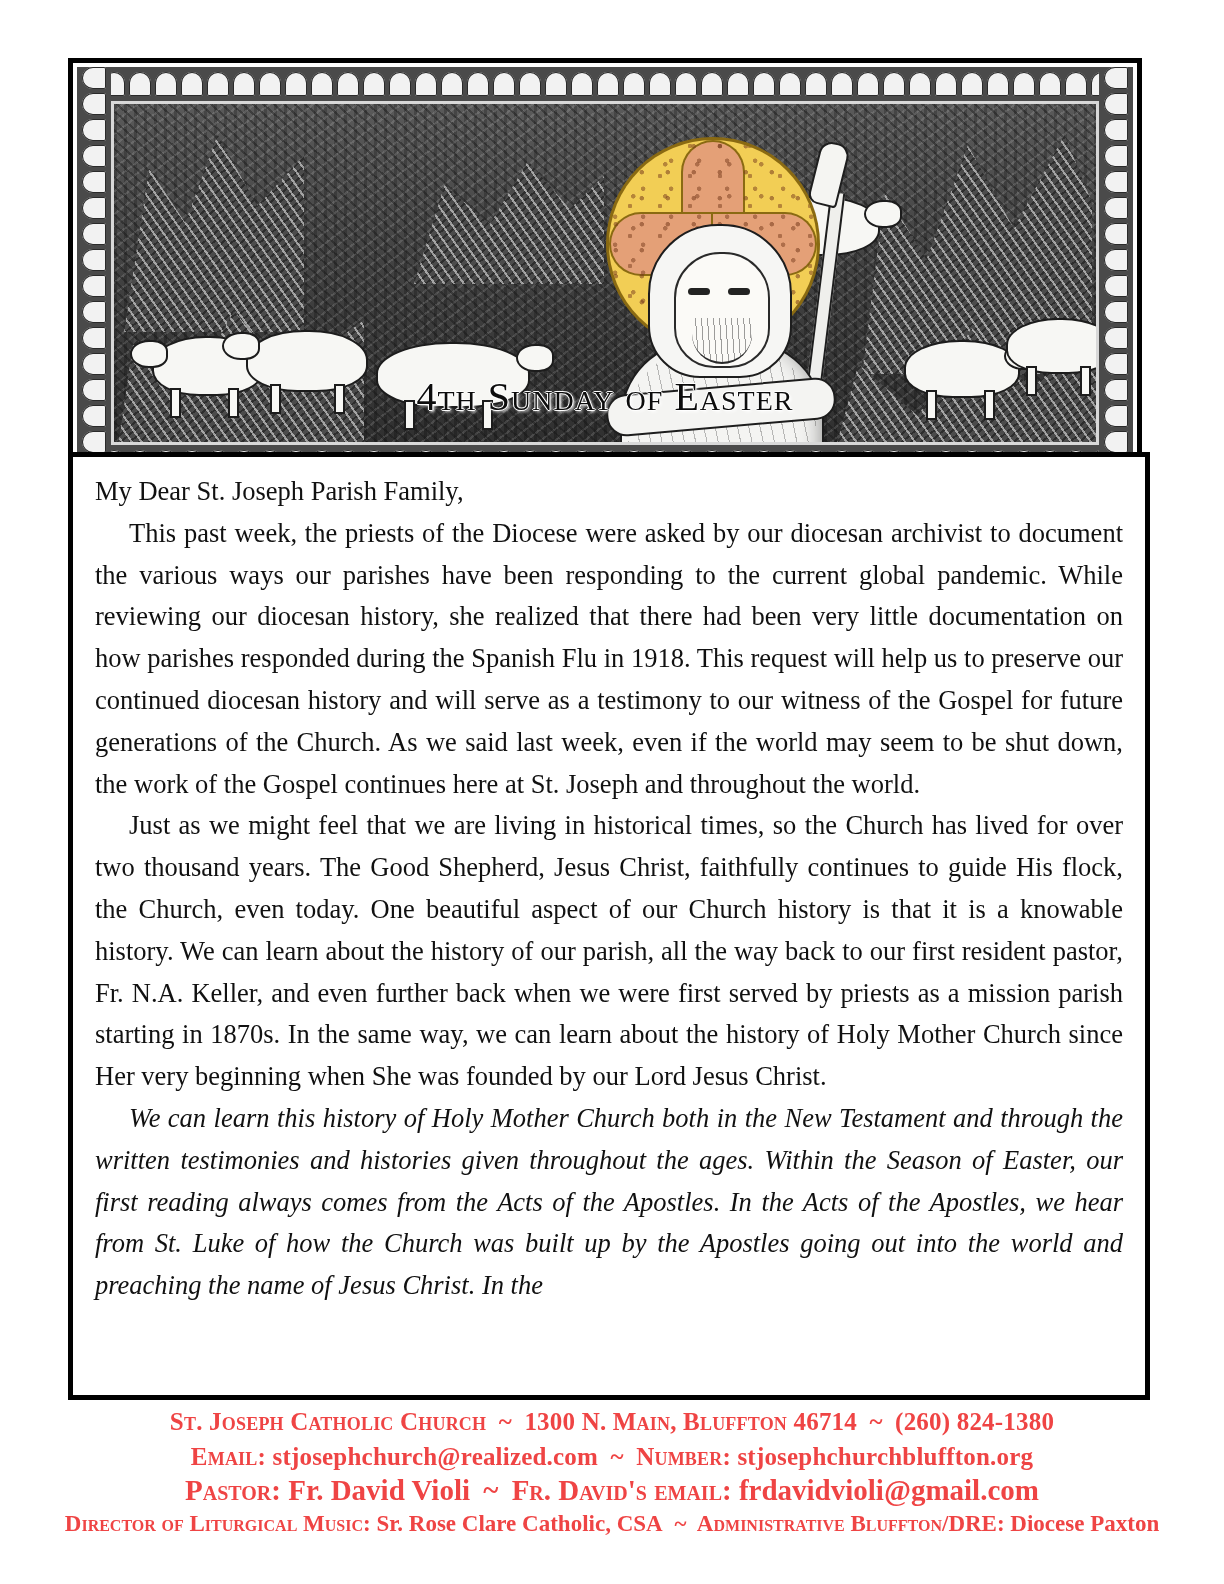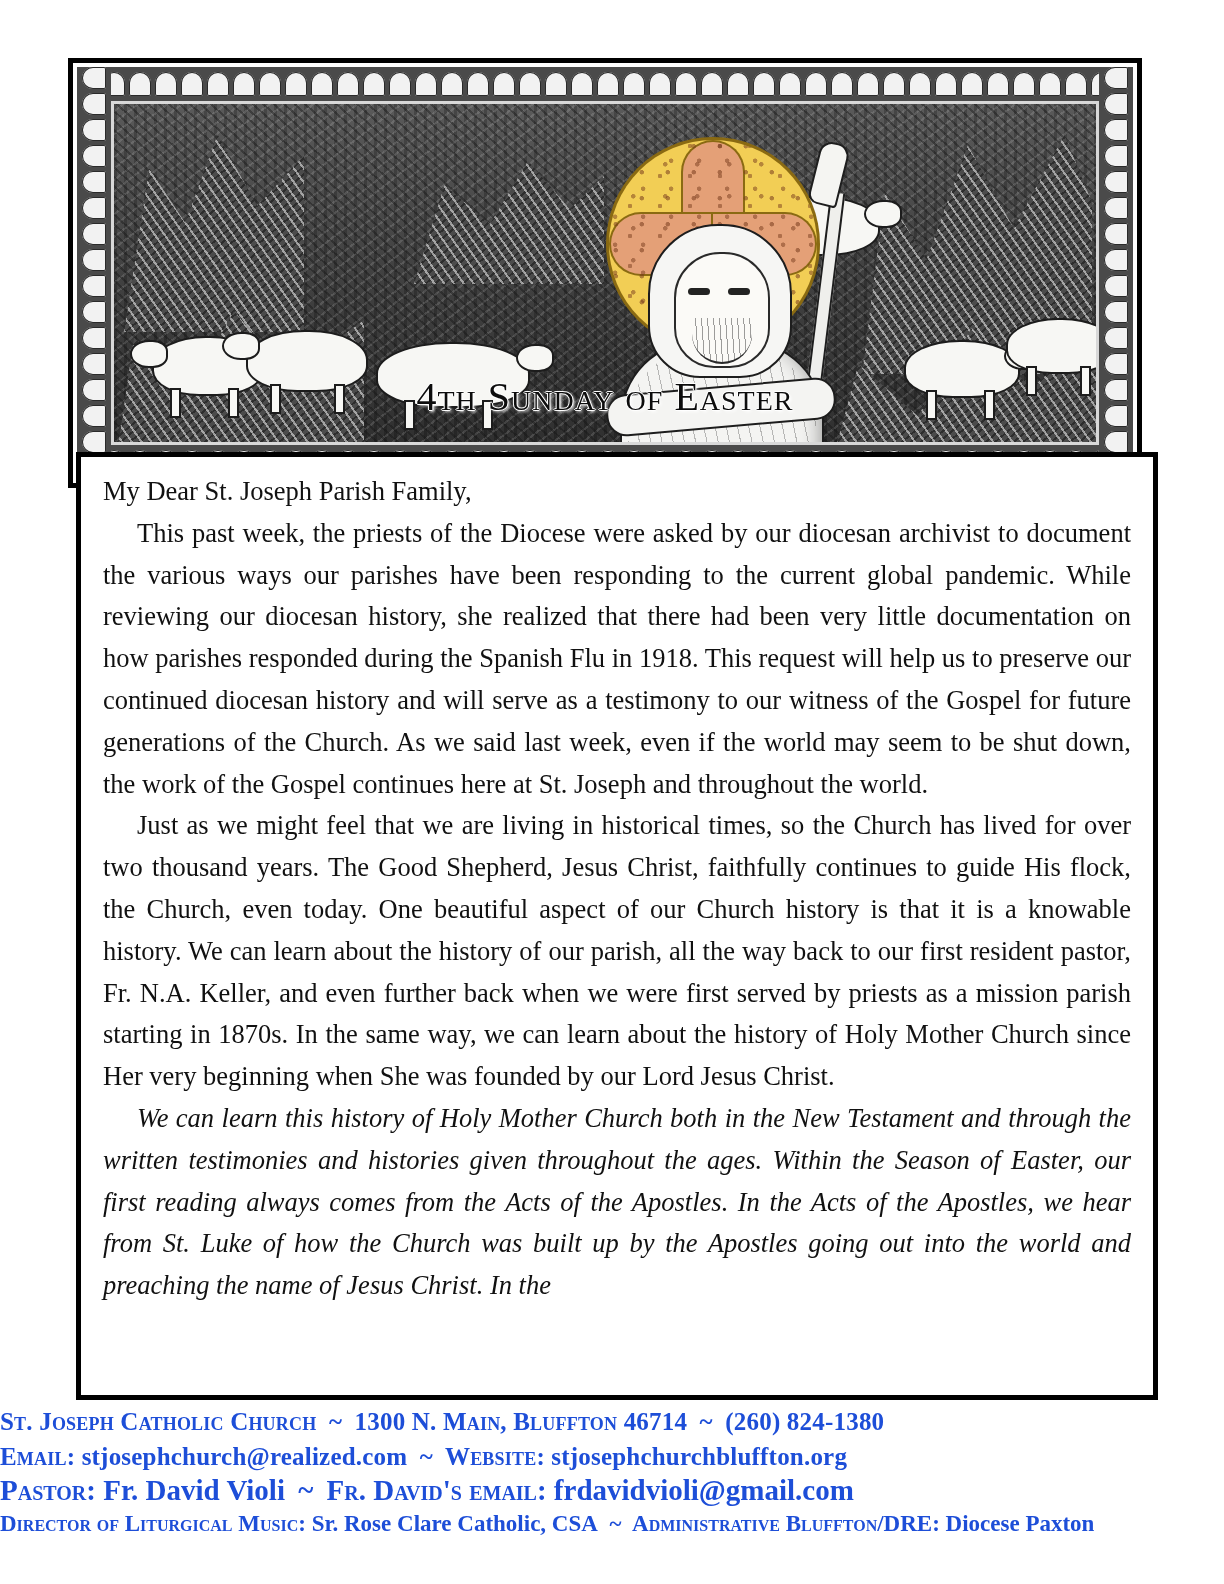--- a/index.html
+++ b/index.html
@@ -302,21 +302,20 @@
   .letter {
     position: absolute;
     left: 68px;
     top: 452px;
     width: 1082px;
     height: 948px;
     border: 5px solid #000;
     box-sizing: border-box;
     background: #ffffff;
     padding: 14px 22px 18px 22px;
-    margin-left: 8px;
   }
   .letter p {
     margin: 0;
     font-family: "Liberation Serif", serif;
     font-size: 26.5px;
     line-height: 41.8px;
     text-align: justify;
     text-justify: inter-word;
     color: #111;
   }
@@ -330,23 +329,24 @@
   .letter p.last {
     text-align: justify;
     font-style: italic;
   }
 
   
   .footer {
     position: absolute;
     left: 0; right: 0;
     top: 1404px;
+    text-align: center;
     font-family: "Liberation Serif", serif;
     font-weight: bold;
-    color: #1d4ed8;
+    color: #ef4444;
   }
   .footer .line {
     display: block;
     white-space: nowrap;
   }
   .f1 { font-size: 25px; font-variant: small-caps; line-height: 35px; letter-spacing: .2px; }
   .f2 { font-size: 25px; font-variant: small-caps; line-height: 35px; letter-spacing: .2px; }
   .f3 { font-size: 29px; font-variant: small-caps; line-height: 33px; }
   .f4 { font-size: 23px; font-variant: small-caps; line-height: 33px; }
   .f5 { font-size: 23px; font-variant: small-caps; line-height: 33px; }
@@ -572,21 +572,21 @@
       <span class="sep">~</span>
       <span>1300 N. Main, Bluffton 46714</span>
       <span class="sep">~</span>
       <span>(260) 824-1380</span>
     </span>
 
     <span class="line f2">
       <span>Email:</span>
       <span class="lower">stjosephchurch@realized.com</span>
       <span class="sep">~</span>
-      <span>Website:</span>
+      <span>Number:</span>
       <span class="lower">stjosephchurchbluffton.org</span>
     </span>
 
     <span class="line f3">
       <span>Pastor:</span>
       <span class="lower">Fr. David Violi</span>
       <span class="sep">~</span>
       <span>Fr. David's email:</span>
       <span class="lower">frdavidvioli@gmail.com</span>
     </span>

